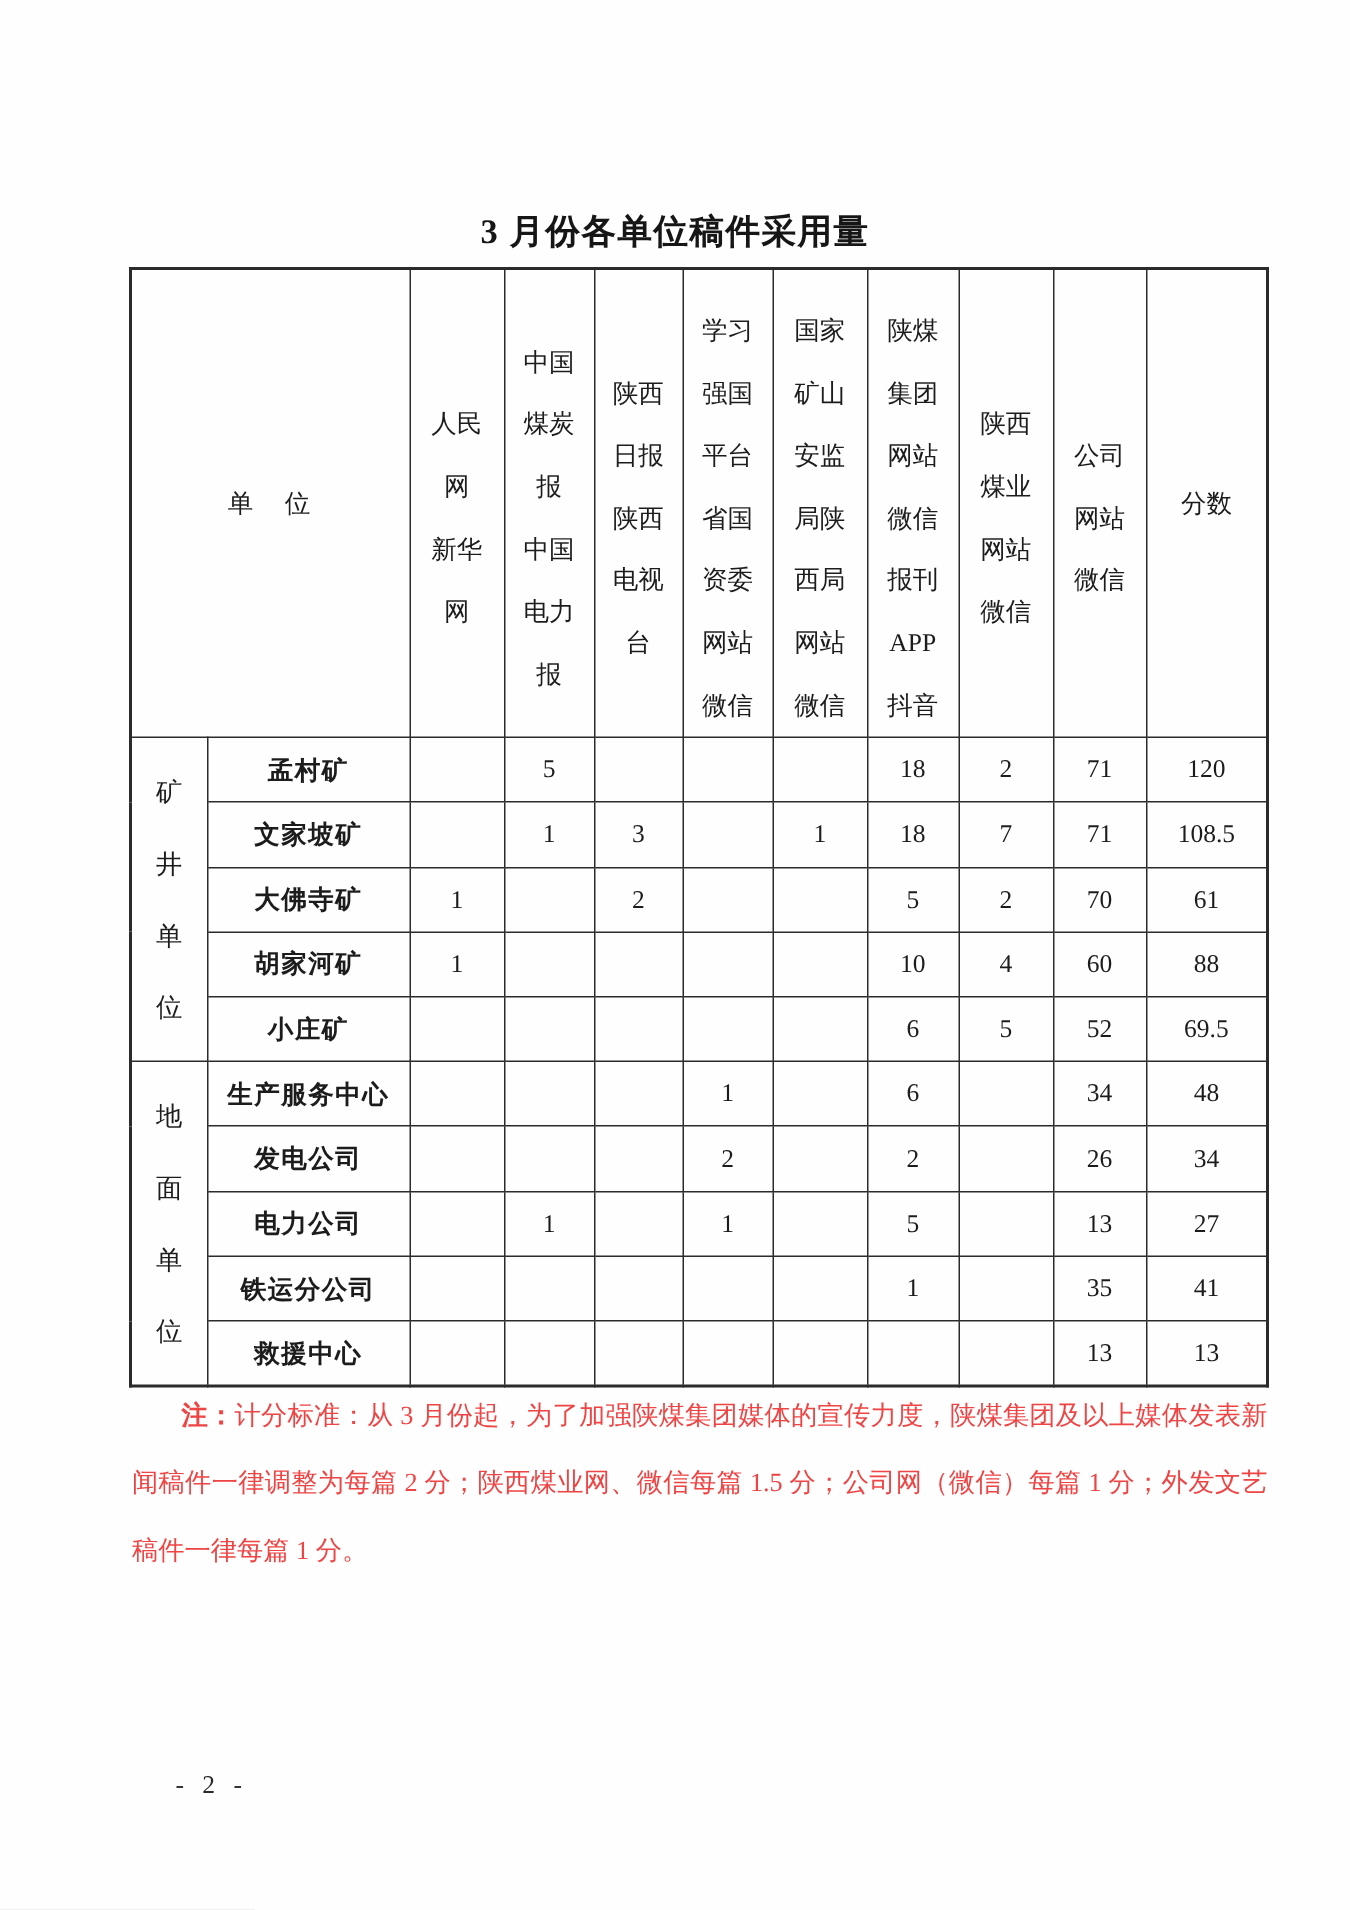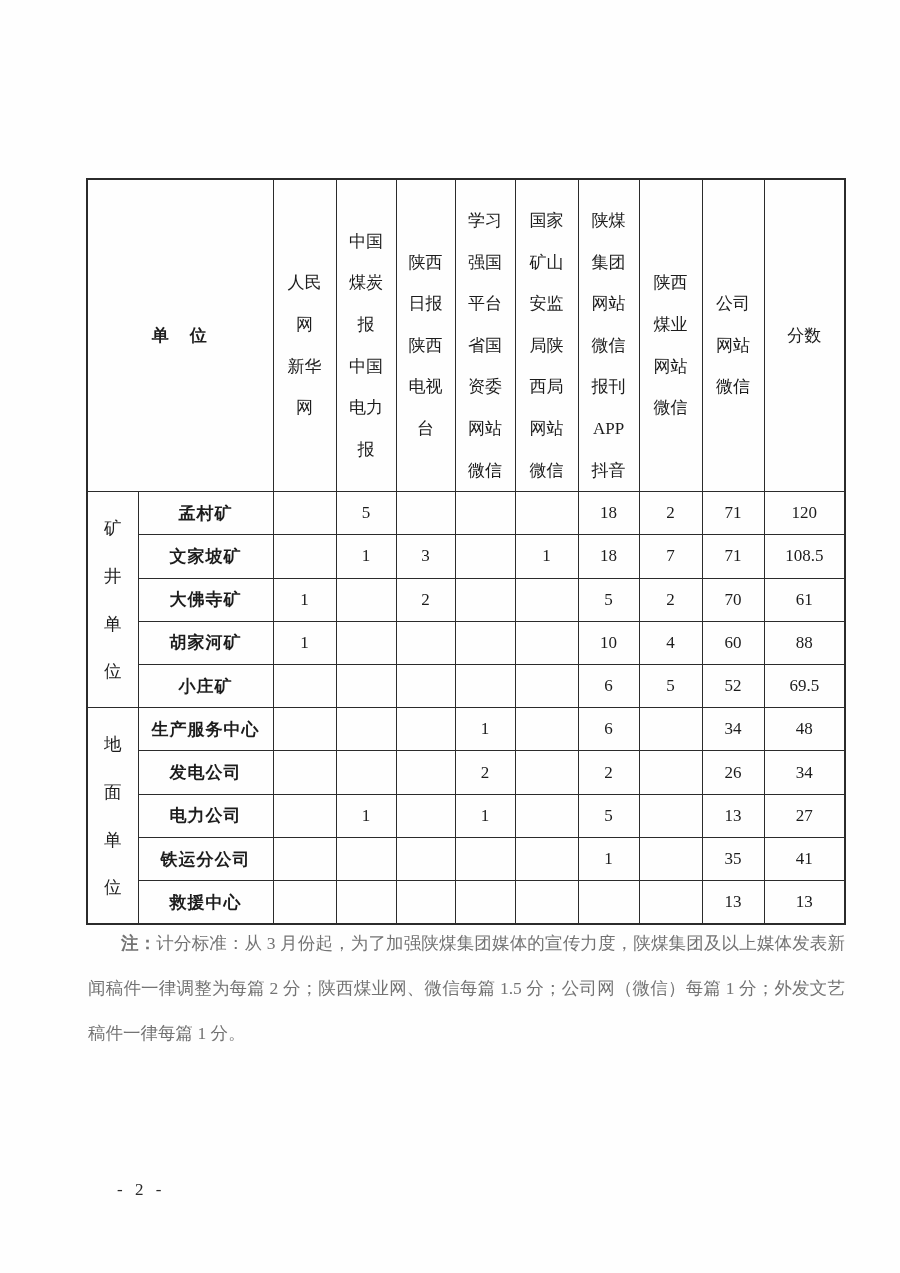--- a/index.html
+++ b/index.html
@@ -40,21 +40,20 @@
     font-size: 17px;
     color: #1c1c1c;
     vertical-align: middle;
     overflow: hidden;
   }
   tr.header-row { height: 304px; }
   tr.data-row { height: 43px; }
   td.unit-header {
     font-size: 17.5px;
     letter-spacing: 2px;
-    font-weight: bold;
   }
   td.media-header {
     vertical-align: top;
     padding-top: 20px;
     line-height: 41.6px;
     white-space: pre-line;
     font-size: 17px;
     font-family: Liberation Serif, serif;
   }
   td.score-header { font-size: 17.5px; }
@@ -71,37 +70,38 @@
   td.unit-cell { letter-spacing: 1px; font-weight: bold; }
   .note {
     position: absolute;
     left: 88px;
     top: 921px;
     width: 757px;
     font-size: 17.5px;
     line-height: 45px;
     text-align: justify;
     text-indent: 33px;
-    color: #737373;
+    color: #ef4444;
   }
   .note .note-label { font-weight: bold; }
   .page-number {
     position: absolute;
     left: 117px;
     top: 1180px;
     font-size: 17px;
     letter-spacing: 4px;
     color: #2a2a2a;
   }
 </style>
 </head>
 <body>
 
 <div class="page">
 
+  <div class="title">3 月份各单位稿件采用量</div>
 
   <table class="report">
     <colgroup>
       <col style="width:51px">
         <col style="width:135px">
         <col style="width:63px">
         <col style="width:60px">
       <col style="width:59px">
         <col style="width:60px">
         <col style="width:63px">

